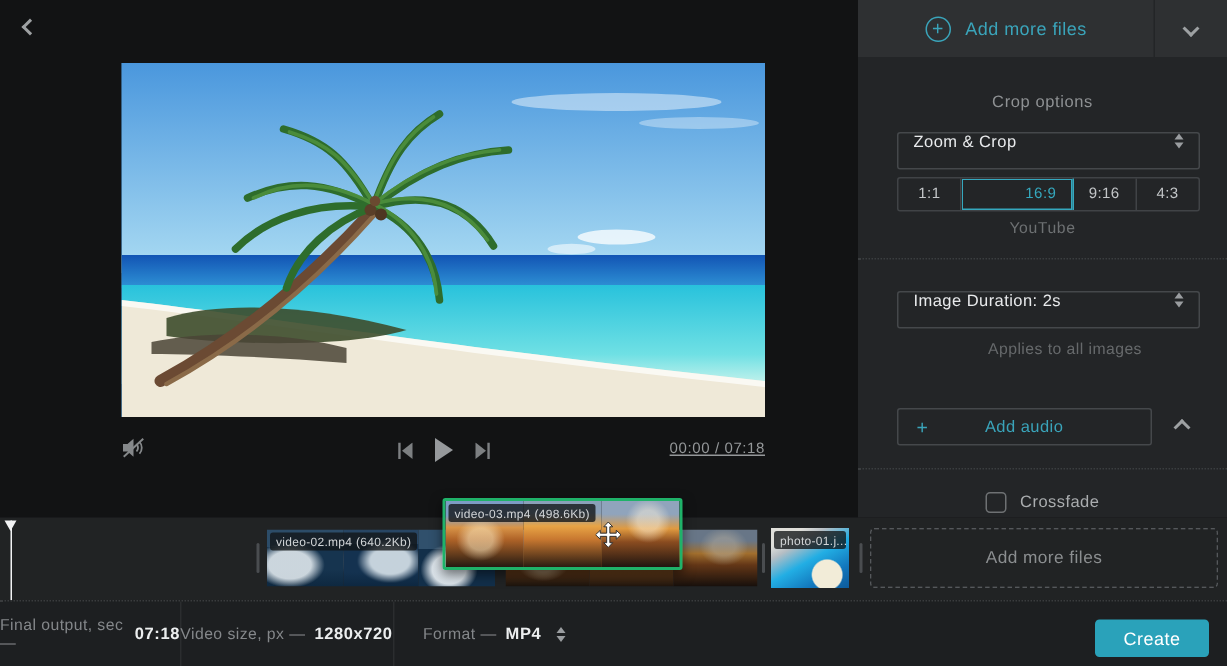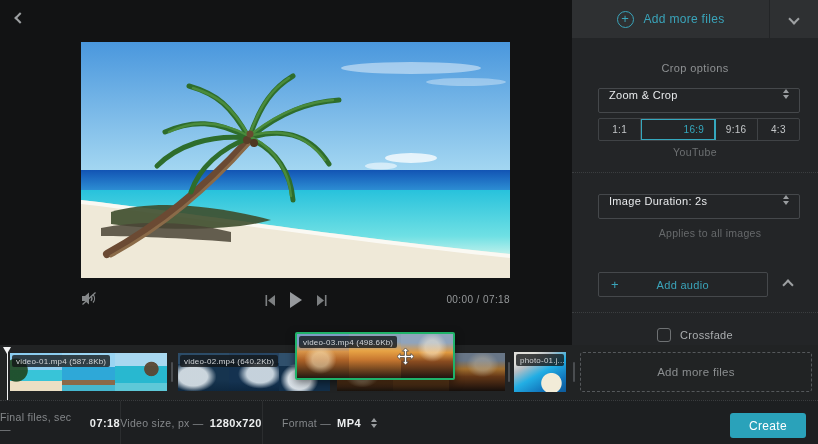--- a/index.html
+++ b/index.html
@@ -19,21 +19,21 @@
   .chev.up    { transform:rotate(-135deg); }
   .back-btn .chev { position:absolute; left:6px; top:6px; }
 
   .preview { position:absolute; left:81px; top:42px; width:429px; height:236px; overflow:hidden; background:#4d9de0; }
   .preview svg { display:block; }
 
   .controls { position:absolute; left:81px; top:289px; width:429px; height:22px; }
   .mute-btn { position:absolute; left:0; top:2px; width:18px; height:16px; cursor:pointer; }
   .transport { position:absolute; left:0; right:0; top:0; height:22px; display:flex; align-items:center; justify-content:center; gap:13px; }
   .tbtn { display:flex; align-items:center; justify-content:center; cursor:pointer; }
-  .time { position:absolute; right:0; top:5px; font-size:10px; letter-spacing:.4px; color:#95989a; }
+  .time { position:absolute; right:0; top:5px; font-size:10px; letter-spacing:.4px; color:#95989a;text-decoration:underline; }
 
   
   .panel { position:absolute; left:572px; top:0; width:246px; height:345px; background:#232527; }
   .panel-header { position:absolute; left:0; top:0; width:246px; height:38px; background:#2e3032; display:flex; }
   .add-files-top { width:198px; display:flex; align-items:center; justify-content:center; gap:10px; cursor:pointer; border-right:1px solid #232527; }
   .plus-circle { width:17px; height:17px; border:1.5px solid #3aa4ba; border-radius:50%; color:#3aa4ba;
                  font-size:13px; line-height:14px; text-align:center; font-weight:400; }
   .add-files-top .lbl { color:#3aa4ba; font-size:12px; letter-spacing:.3px; }
   .panel-collapse { flex:1; display:flex; align-items:center; justify-content:center; cursor:pointer; }
 
@@ -277,26 +277,20 @@
       <span class="lbl">Crossfade</span>
     </div>
   </div>
 
   <div class="timeline">
     <div class="playhead">
       <div class="tri"></div>
       <div class="line"></div>
     </div>
 
-    <div class="clip" style="left:10px; width:157px;">
-      <div class="clip-label">video-01.mp4 (587.8Kb)</div>
-      <div class="thumb t-beach1"></div>
-      <div class="thumb t-beach2"></div>
-      <div class="thumb t-beach3"></div>
-    </div>
     <div class="clip-sep" style="left:171px;"></div>
 
     <div class="clip" style="left:178px; width:152px;">
       <div class="clip-label">video-02.mp4 (640.2Kb)</div>
       <div class="thumb t-wave1"></div>
       <div class="thumb t-wave2"></div>
       <div class="thumb t-wave3"></div>
     </div>
 
     <div class="clip ghost" style="left:337px; width:168px;">
@@ -320,21 +314,21 @@
       <div class="clip-label">photo-01.j...</div>
       <div class="thumb t-photo"></div>
     </div>
     <div class="clip-sep" style="left:573px;"></div>
 
     <div class="add-more-dashed">Add more files</div>
   </div>
 
   <div class="bottombar">
     <div class="bb-block bb-1">
-      <span class="bb-label">Final files, sec —</span>
+      <span class="bb-label">Final output, sec —</span>
       <span class="bb-value">07:18</span>
     </div>
     <div class="bb-div" style="left:120px;"></div>
     <div class="bb-block bb-2">
       <span class="bb-label">Video size, px —</span>
       <span class="bb-value">1280x720</span>
     </div>
     <div class="bb-div" style="left:262px;"></div>
     <div class="bb-block bb-3">
       <span class="bb-label">Format —</span>

